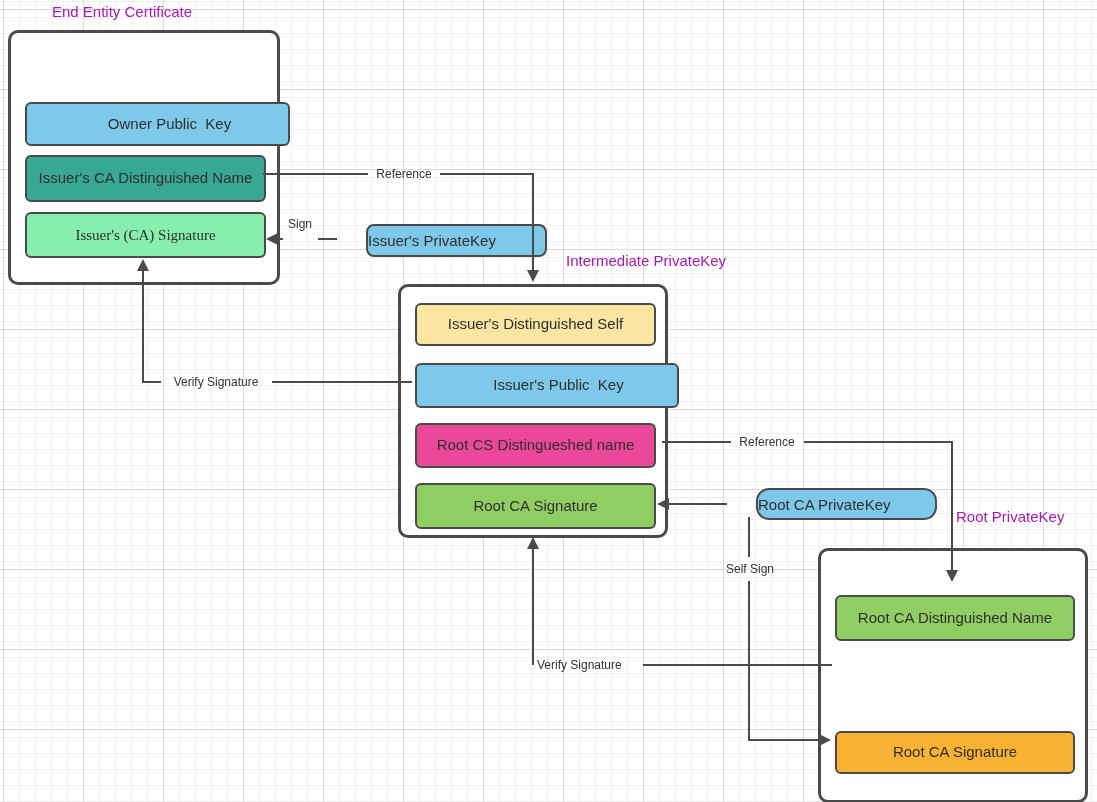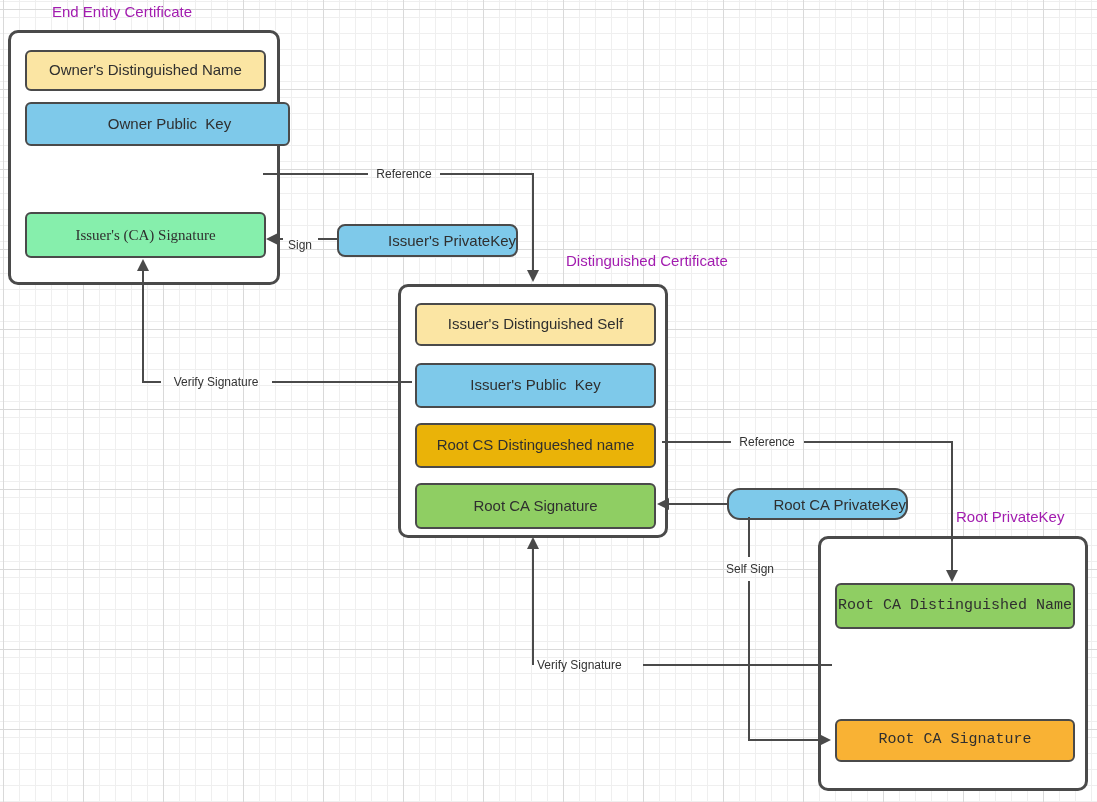--- a/index.html
+++ b/index.html
@@ -22,66 +22,66 @@
     position:absolute;font-size:15px;color:#a21caf;white-space:nowrap;
   }
   .cert-field{
     position:absolute;border:2px solid #4a4a4a;border-radius:6px;
     display:flex;align-items:center;justify-content:center;text-align:center;
     font-size:15px;color:#2f2f2f;line-height:1.25;
   }
   .cert-field span{white-space:pre-wrap;}
   .key-box{
     position:absolute;border:2px solid #4a4a4a;border-radius:8px;
-    display:flex;align-items:center;justify-content:flex-end;text-align:center;
-    font-size:15px;color:#2f2f2f;
+    display:flex;align-items:center;justify-content:flex-start;text-align:center;
+    font-size:15px;color:#2f2f2f;margin-left:29px;
   }
   .conn-label{
     position:absolute;font-size:12px;font-weight:normal;color:#333333;
     white-space:nowrap;transform:translate(-50%,-50%);z-index:6;
   }
   .conn-label.left-anchor{transform:translate(0,-50%);}
   svg.wires{position:absolute;left:0;top:0;z-index:5;pointer-events:none;}
   .wire{fill:none;stroke:#4a4a4a;stroke-width:2;}
   .arrow{fill:#4a4a4a;stroke:none;}
 </style>
 </head>
 <body>
 
 <div class="cert-title" style="left:52px;top:3px;">End Entity Certificate</div>
 <div class="cert-container" style="left:8px;top:30px;width:266px;height:249px;">
-  <div class="cert-field" style="left: 14px; top: 17px; width: 237px; height: 37px; background: rgb(251, 229, 163);">
-    <span>Owner's Distinguished Name</span>
-  </div>
   <div class="cert-field" style="left: 14px; top: 69px; width: 237px; height: 40px; background: rgb(126, 201, 234); padding-left: 24px;">
     <span>Owner Public  Key</span>
+  </div>
+  <div class="cert-field" style="left: 14px; top: 122px; width: 237px; height: 43px; background: rgb(56, 168, 147);">
+    <span style="max-width:215px;">Issuer's CA Distinguished Name</span>
   </div>
   <div class="cert-field" style="left: 14px; top: 179px; width: 237px; height: 42px; background: #86efac; font-family: Liberation Serif, serif;">
     <span>Issuer's (CA) Signature</span>
   </div>
 </div>
 
-<div class="cert-title" style="left:566px;top:252px;">Distinguished Certificate</div>
+<div class="cert-title" style="left:566px;top:252px;">Intermediate PrivateKey</div>
 <div class="cert-container" style="left:398px;top:284px;width:264px;height:248px;">
   <div class="cert-field" style="left: 14px; top: 16px; width: 237px; height: 39px; background: rgb(251, 229, 163);">
     <span>Issuer's Distinguished Self</span>
   </div>
-  <div class="cert-field" style="left: 14px; top: 76px; width: 237px; height: 41px; background: rgb(126, 201, 234);">
+  <div class="cert-field" style="left: 14px; top: 76px; width: 237px; height: 41px; background: rgb(126, 201, 234); padding-left: 23px;">
     <span>Issuer's Public  Key</span>
   </div>
-  <div class="cert-field" style="left: 14px; top: 136px; width: 237px; height: 41px; background: #eab308;">
+  <div class="cert-field" style="left: 14px; top: 136px; width: 237px; height: 41px; background: #ec4899;">
     <span>Root CS Distingueshed name</span>
   </div>
   <div class="cert-field" style="left: 14px; top: 196px; width: 237px; height: 42px; background: rgb(143, 206, 99);">
     <span>Root CA Signature</span>
   </div>
 </div>
 
 <div class="cert-title" style="left:956px;top:508px;">Root PrivateKey</div>
-<div class="cert-container" style="left:818px;top:536px;width:264px;height:249px;font-family:Liberation Mono, monospace;">
+<div class="cert-container" style="left:818px;top:548px;width:264px;height:249px;">
   <div class="cert-field" style="left: 14px; top: 44px; width: 236px; height: 42px; background: rgb(143, 206, 99);">
     <span>Root CA Distinguished Name</span>
   </div>
   <div class="cert-field" style="left: 14px; top: 180px; width: 236px; height: 39px; background: rgb(249, 178, 52);">
     <span>Root CA Signature</span>
   </div>
 </div>
 
 <div class="key-box" style="left: 337px; top: 224px; width: 177px; height: 29px; background: rgb(126, 201, 234);">
   <span>Issuer's PrivateKey</span>
@@ -108,17 +108,17 @@
   <path class="arrow" d="M657,504 L669,498 L669,510 Z"></path>
 
   <path class="wire" d="M749,517 V557 M749,581 V740 H820"></path>
   <path class="arrow" d="M831,740 L819,734 L819,746 Z"></path>
 
   <path class="wire" d="M832,665 H643 M533,665 V549"></path>
   <path class="arrow" d="M533,537 L527,549 L539,549 Z"></path>
 </svg>
 
 <div class="conn-label" style="left:404px;top:174px;">Reference</div>
-<div class="conn-label" style="left:300px;top:245px;">Sign</div>
+<div class="conn-label" style="left:300px;top:224px;">Sign</div>
 <div class="conn-label" style="left:216px;top:382px;">Verify Signature</div>
 <div class="conn-label" style="left:767px;top:442px;">Reference</div>
 <div class="conn-label" style="left:750px;top:569px;">Self Sign</div>
 <div class="conn-label left-anchor" style="left:537px;top:665px;">Verify Signature</div>
 
 </body></html>

